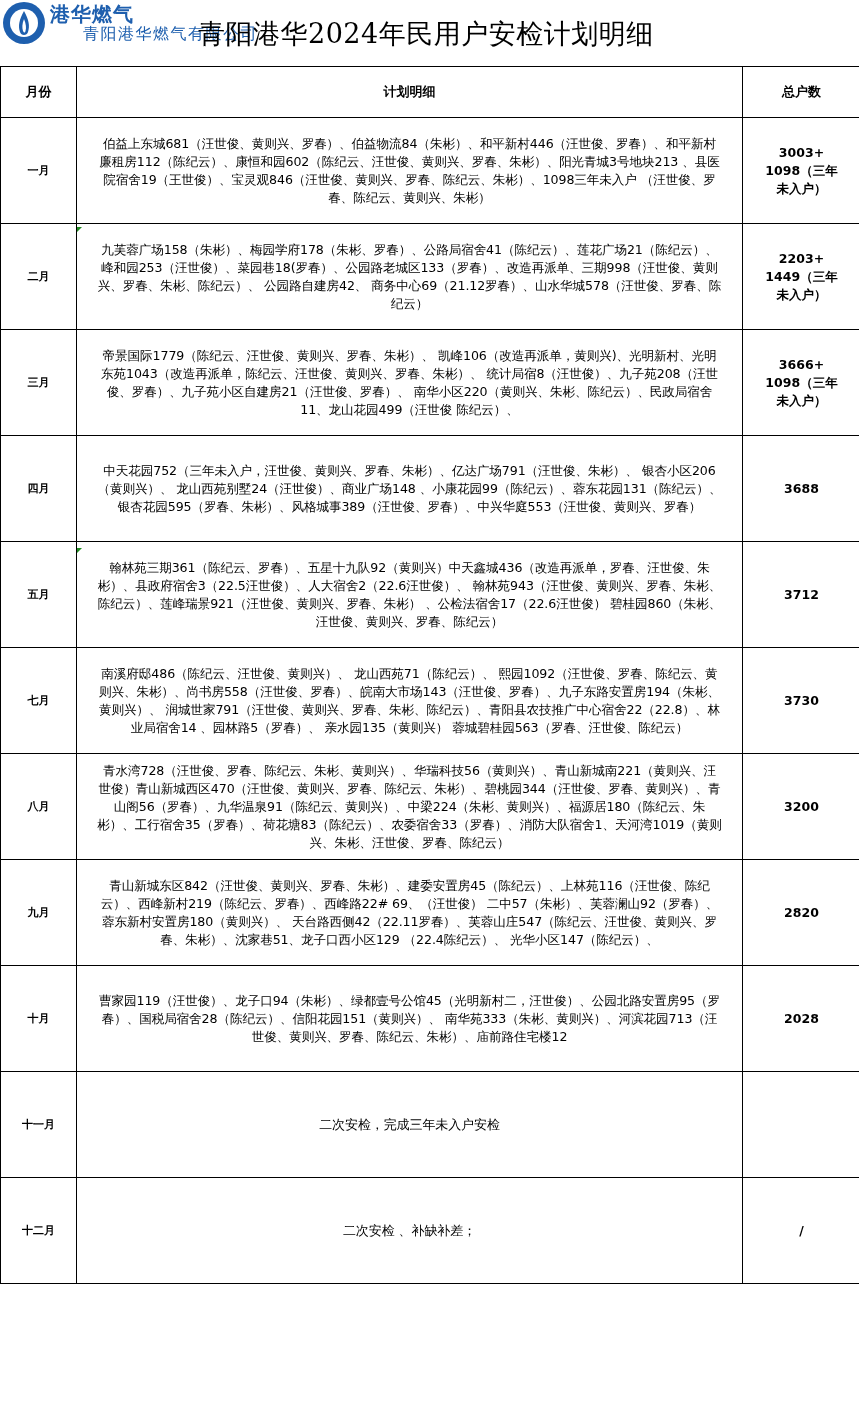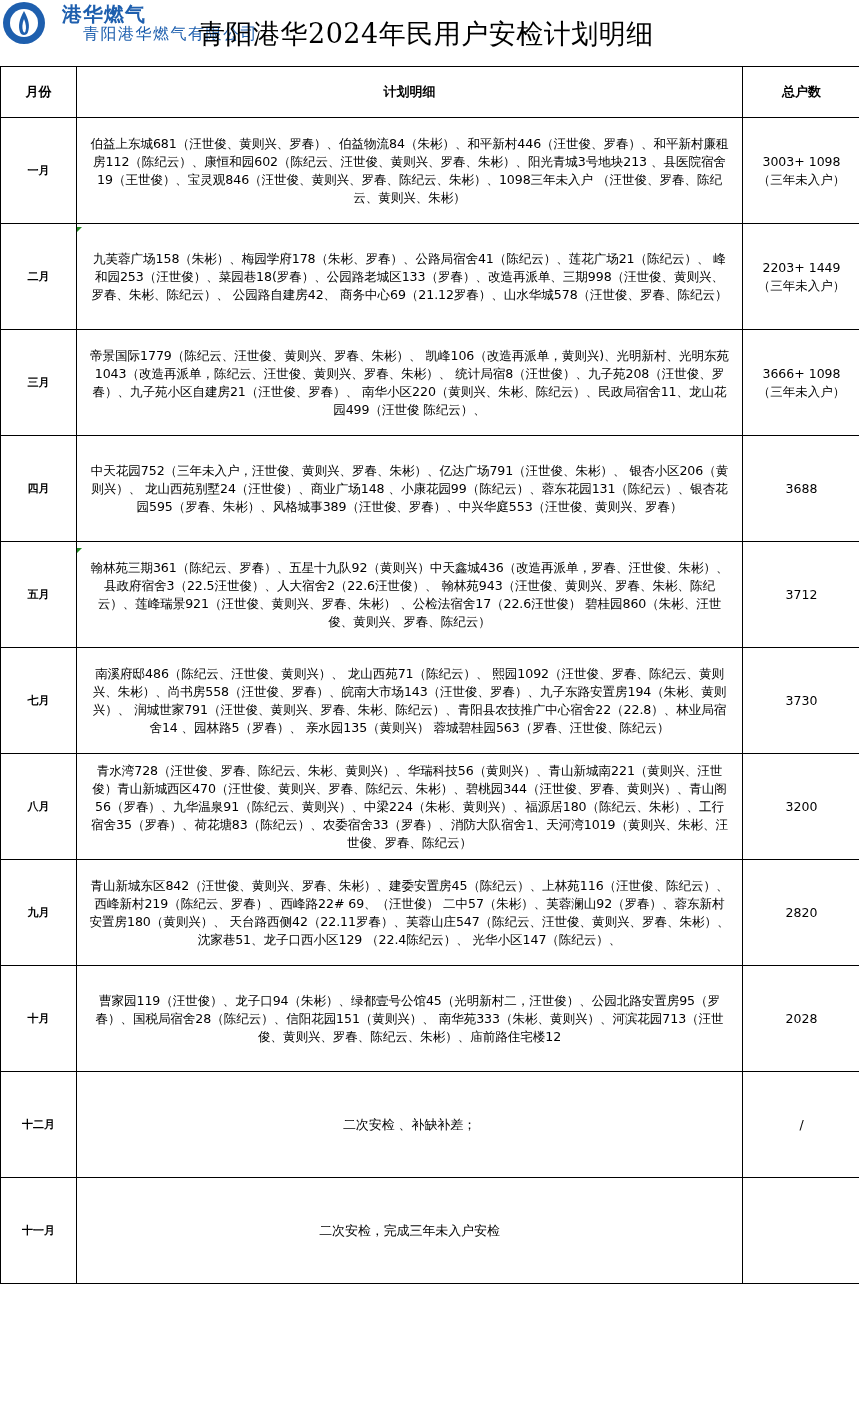--- a/index.html
+++ b/index.html
@@ -17,50 +17,49 @@
     .logo-mark {
       position: absolute; left: 0; top: 0; width: 42px; height: 42px;
       border-radius: 50%; background: #1e5fae;
     }
     .logo-mark svg { position: absolute; left: 0; top: 0; }
     .logo-name {
       position: absolute; left: 47px; top: 0px;
       font-size: 20px; font-weight: bold; color: #1e5fae; letter-spacing: 1px;
       white-space: nowrap; line-height: 24px;
       font-family: "DejaVu Sans", sans-serif;
-      margin-left: 12px;
     }
     .logo-sub {
       position: absolute; left: 48px; top: 26px;
       font-size: 16px; color: #1e5fae; letter-spacing: 1.5px; white-space: nowrap; line-height: 12px; margin-left: 32px;
     }
     .page-title {
       position: absolute; left: 198px; top: 14px;
       font-family: "DejaVu Serif", "Liberation Serif", serif;
       font-size: 27px; line-height: 40px; white-space: nowrap; letter-spacing: 0.5px;
     }
     table.plan {
       position: absolute; left: 0; top: 66px;
       width: 860px; border-collapse: collapse; table-layout: fixed;
     }
     table.plan td, table.plan th {
       border: 1.5px solid #000;
-      padding: 0 12px;
+      padding: 0 20px;
       text-align: center; vertical-align: middle;
     }
     table.plan th {
       height: 50px; font-size: 13px; font-weight: bold;
     }
     table.plan td { height: 105px; }
     td.month { font-size: 11px; font-weight: bold; }
     td.detail {
       font-size: 12.6px; line-height: 18px; padding: 0 5px;
       letter-spacing: -0.1px;
     }
-    td.total { font-size: 12.5px; font-weight: normal; line-height: 18px; margin-left: 44px; }
+    td.total { font-size: 12.5px; font-weight: bold; line-height: 18px; margin-left: 44px; }
     td.detail.sparse { font-size: 13px; }
     .green-mark {
       position: absolute; width: 0; height: 0;
       border-top: 5px solid #1f8a1f; border-right: 5px solid transparent;
     }
   </style>
 </head>
 <body>
 
 <div class="header">
@@ -132,26 +131,26 @@
       <td class="month">九月</td>
       <td class="detail">青山新城东区842（汪世俊、黄则兴、罗春、朱彬）、建委安置房45（陈纪云）、上林苑116（汪世俊、陈纪云）、西峰新村219（陈纪云、罗春）、西峰路22# 69、（汪世俊） 二中57（朱彬）、芙蓉澜山92（罗春）、蓉东新村安置房180（黄则兴）、 天台路西侧42（22.11罗春）、芙蓉山庄547（陈纪云、汪世俊、黄则兴、罗春、朱彬）、沈家巷51、龙子口西小区129 （22.4陈纪云）、 光华小区147（陈纪云）、</td>
       <td class="total">2820</td>
     </tr>
     <tr>
       <td class="month">十月</td>
       <td class="detail">曹家园119（汪世俊）、龙子口94（朱彬）、绿都壹号公馆45（光明新村二，汪世俊）、公园北路安置房95（罗春）、国税局宿舍28（陈纪云）、信阳花园151（黄则兴）、 南华苑333（朱彬、黄则兴）、河滨花园713（汪世俊、黄则兴、罗春、陈纪云、朱彬）、庙前路住宅楼12</td>
       <td class="total">2028</td>
     </tr>
     <tr>
+      <td class="month">十一月</td>
+      <td class="detail sparse">二次安检，完成三年未入户安检</td>
+      <td class="total"></td>
+    </tr>
+    <tr>
       <td class="month">十二月</td>
       <td class="detail sparse">二次安检 、补缺补差；</td>
       <td class="total">/</td>
-    </tr>
-    <tr>
-      <td class="month">十一月</td>
-      <td class="detail sparse">二次安检，完成三年未入户安检</td>
-      <td class="total"></td>
     </tr>
   </tbody>
 </table>
 
 <div class="green-mark" style="left:77px; top:227px;"></div>
 <div class="green-mark" style="left:77px; top:548px;"></div>
 
 </body></html>

